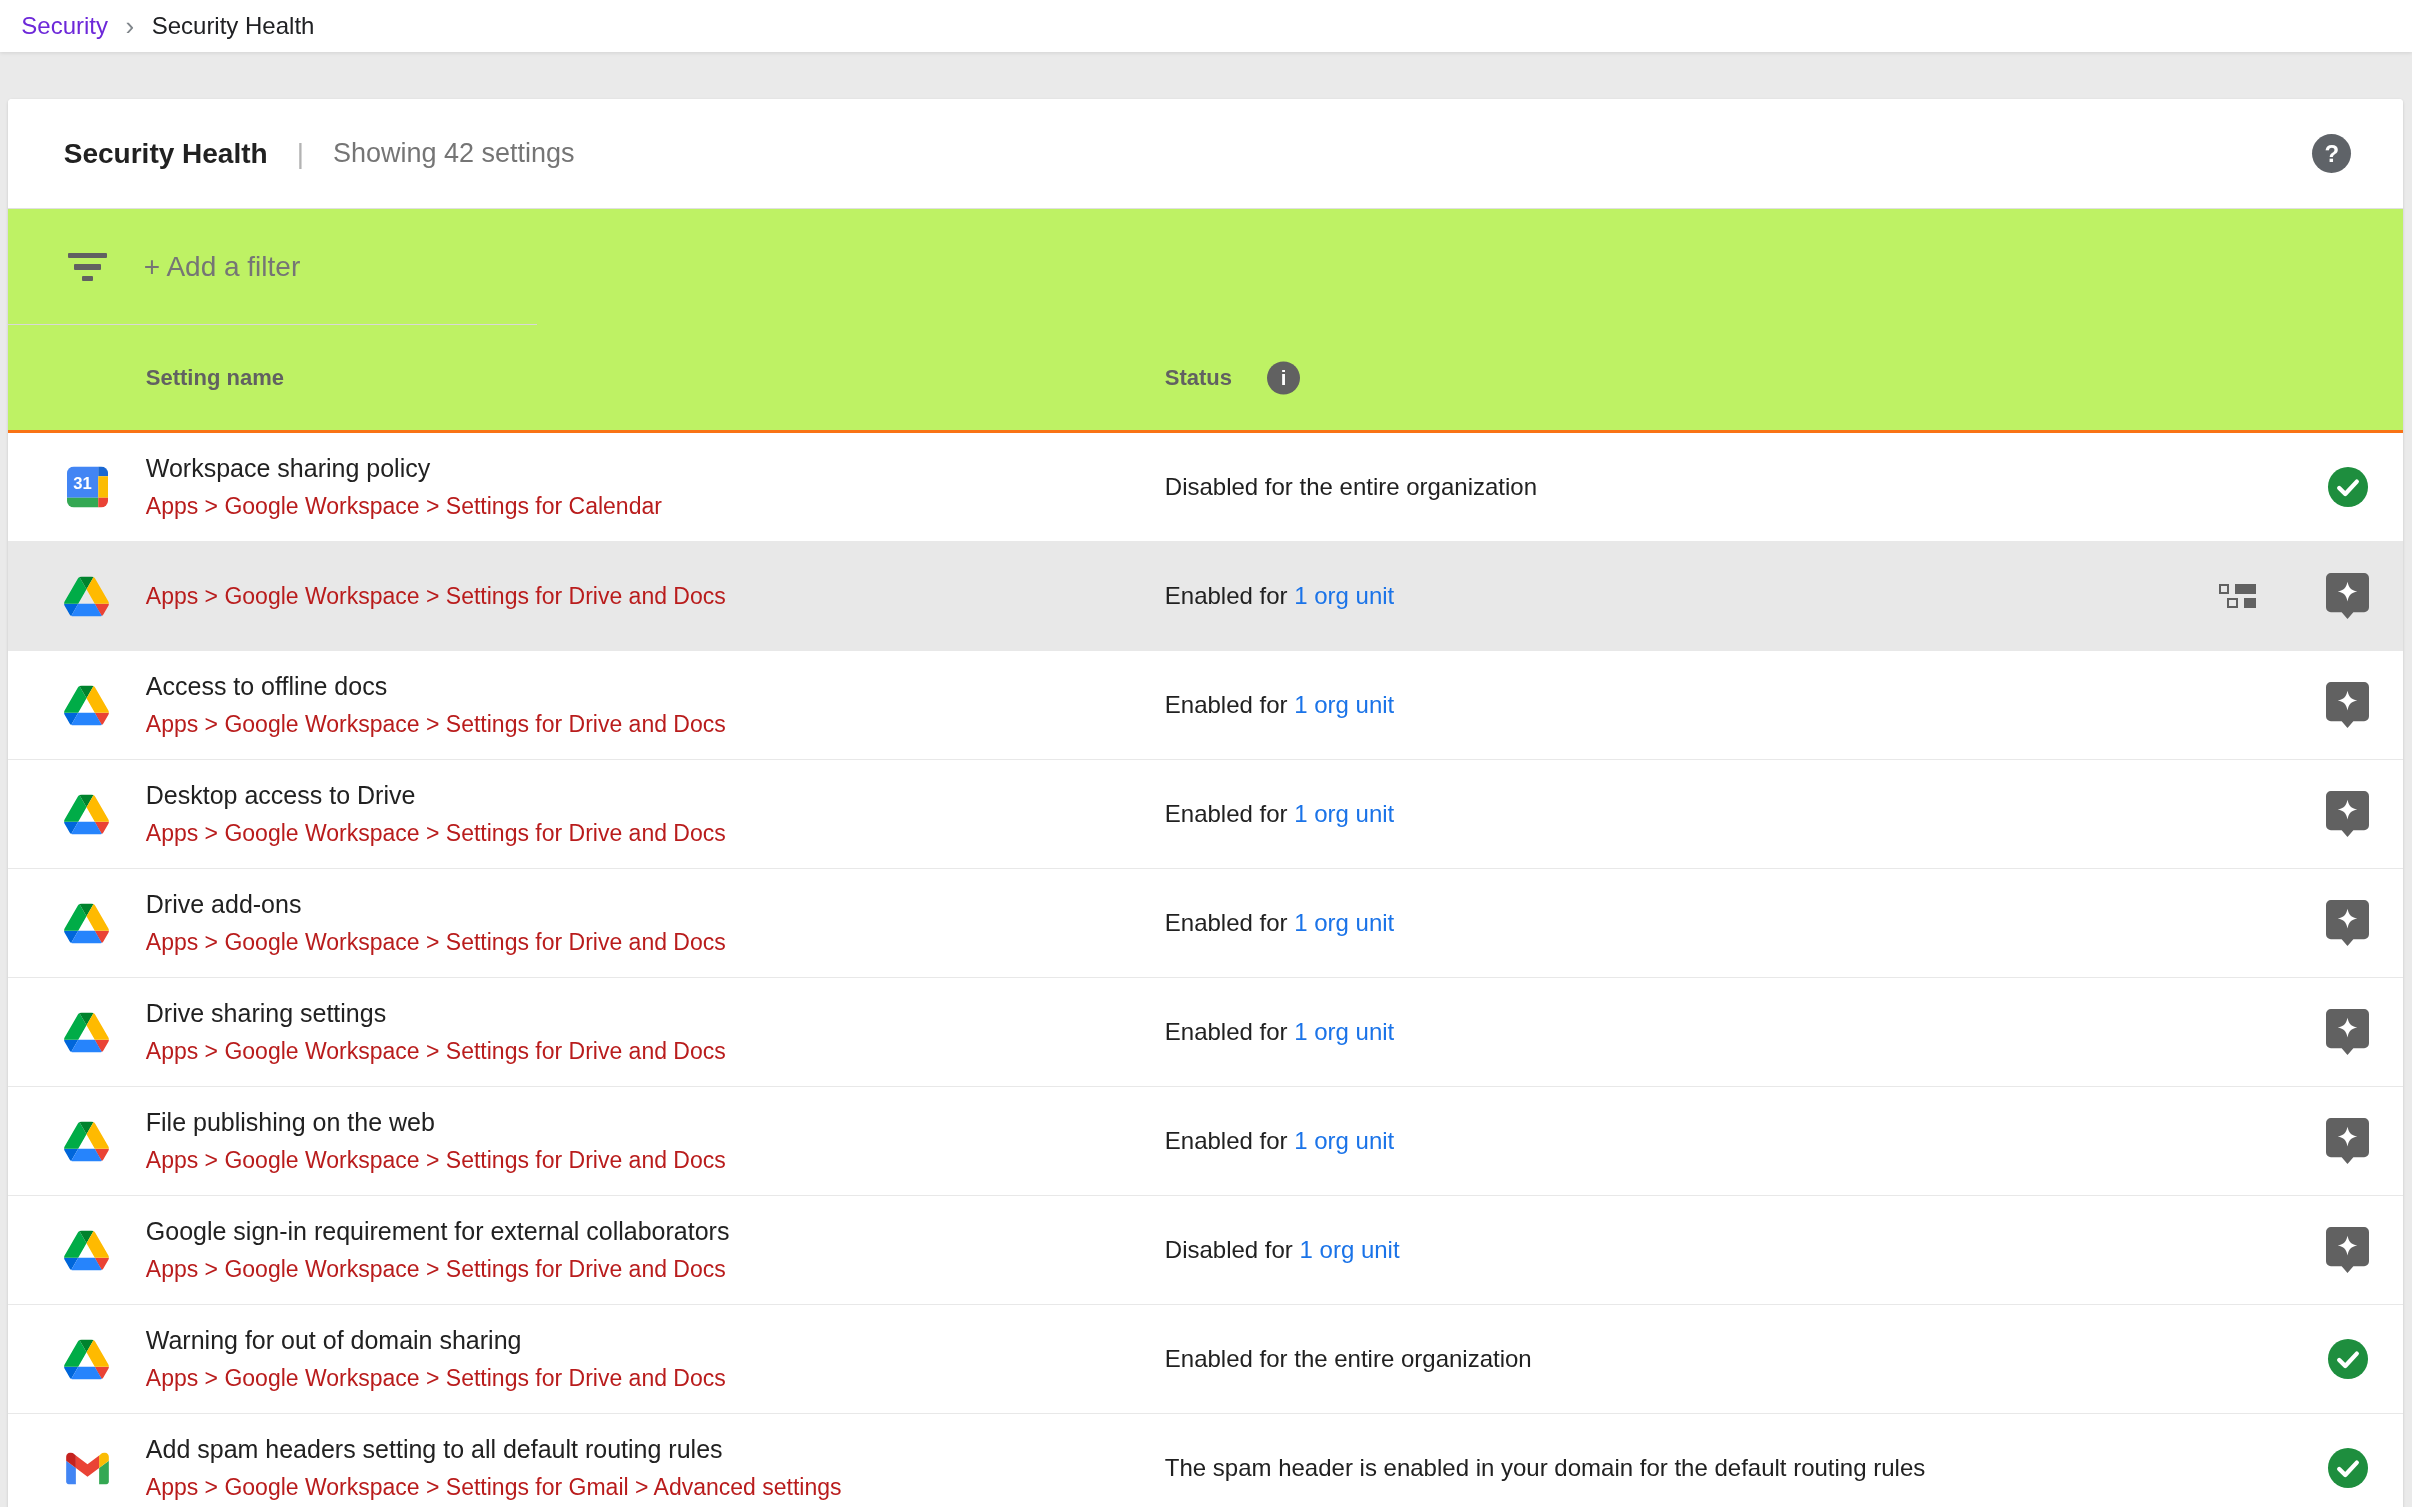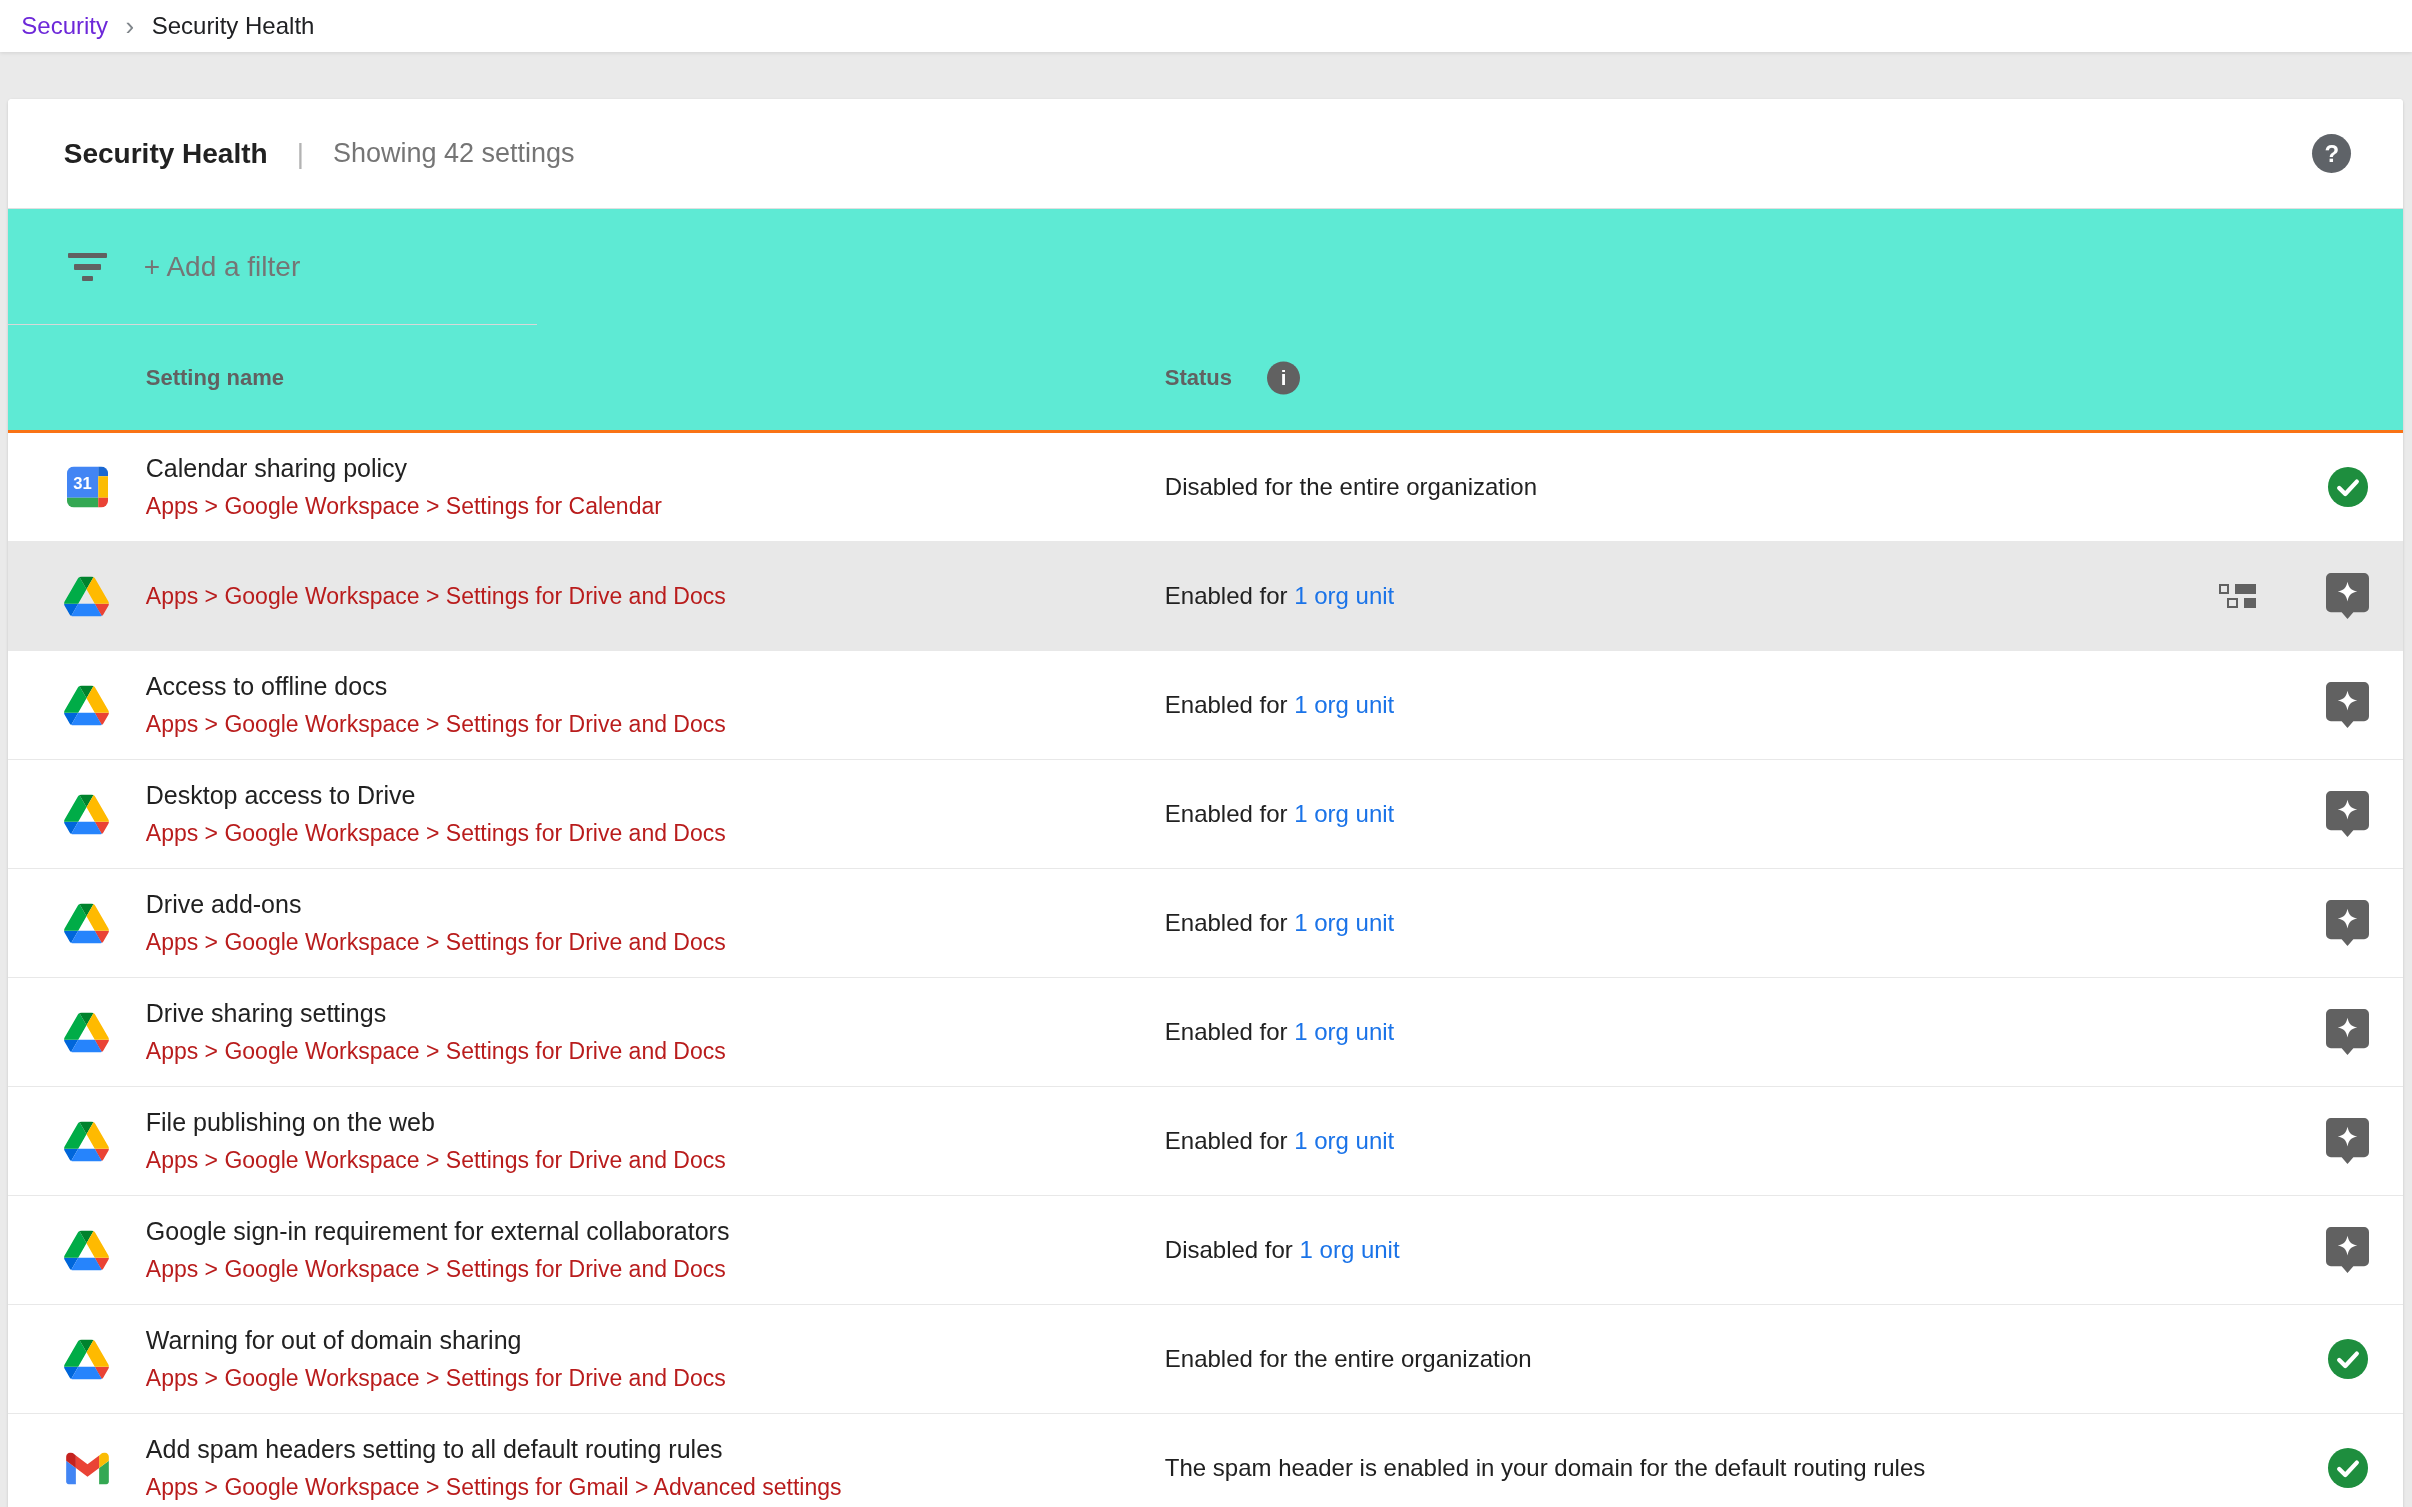--- a/index.html
+++ b/index.html
@@ -42,21 +42,21 @@
   .card-sub { font-size: 27px; color: #757575; }
   .header-spacer { flex: 1; }
   .help-btn {
     width: 39px; height: 39px; border-radius: 50%;
     background: #5f6368; color: #fff;
     display: flex; align-items: center; justify-content: center;
     font-size: 24px; font-weight: 700; cursor: pointer;
   }
 
   
-  .gray-zone { background: #5eead4; }
+  .gray-zone { background: #bef264; }
   .filter-row {
     height: 116px; display: flex; align-items: center;
     padding-left: 60px; position: relative;
   }
   .filter-icon { width: 39px; height: 29px; display: flex; flex-direction: column; align-items: center; justify-content: space-between; margin-right: 37px; }
   .filter-icon i { display: block; height: 5.8px; background: #616161; border-radius: 1px; }
   .filter-icon i:nth-child(1) { width: 39px; }
   .filter-icon i:nth-child(2) { width: 27px; }
   .filter-icon i:nth-child(3) { width: 10.7px; }
   .filter-label { font-size: 28px; color: #757575; cursor: pointer; }
@@ -171,21 +171,21 @@
       <rect x="1" y="1" width="32" height="32" fill="#4285f4"></rect>
       <rect x="33" y="1" width="10" height="10" fill="#1967d2"></rect>
       <rect x="33" y="11" width="10" height="22" fill="#fbbc04"></rect>
       <rect x="1" y="33" width="32" height="10" fill="#34a853"></rect>
       <rect x="33" y="33" width="10" height="10" fill="#ea4335"></rect>
       <text x="17" y="24" fill="#ffffff" font-size="17" font-weight="bold" text-anchor="middle">31</text>
     </g>
   </svg>
         </div>
     <div class="row-text">
-      <div class="row-title">Calendar sharing policy</div>
+      <div class="row-title">Workspace sharing policy</div>
       <div class="row-path">Apps &gt; Google Workspace &gt; Settings for Calendar</div>
     </div>
     <div class="row-status"><span class="status-text">Disabled for the entire organization</span></div>
     <div class="row-trailing">
 
       <span class="check-icon">
         <svg width="42" height="42" viewBox="0 0 43 43">
           <circle cx="21.5" cy="21.5" r="20.5" fill="#1e8e3e"></circle>
           <path d="M12.5 22.5l6.2 6.2L30.5 16" stroke="#ffffff" stroke-width="4.4" fill="none" stroke-linecap="round" stroke-linejoin="round"></path>
         </svg>

